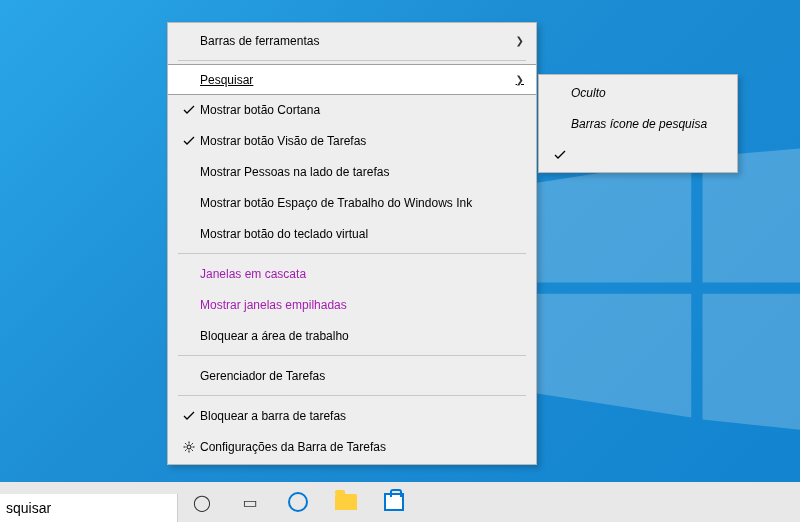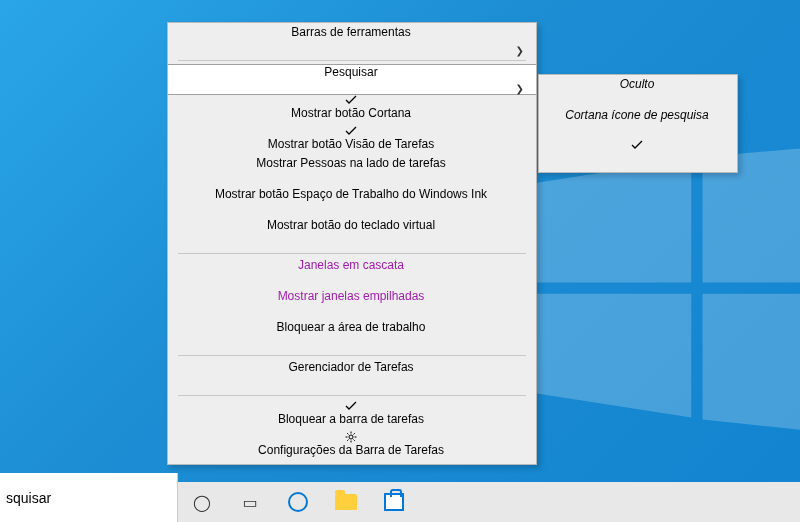--- a/index.html
+++ b/index.html
@@ -1,35 +1,35 @@
 <!DOCTYPE html>
 <html><head>
 <meta charset="utf-8">
 <style>
 * { margin:0; padding:0; box-sizing:border-box; }
 body { font-family:"Segoe UI", Arial, sans-serif; font-size:12px; width:800px; height:522px; overflow:hidden; position:relative; background:linear-gradient(135deg,#2aa5e8 0%,#1d8ed4 40%,#1283cf 100%); color:#000; }
 .logo { position:absolute; right:-110px; top:140px; opacity:0.55; }
 .logo svg { width:400px; height:300px; }
 .taskbar { position:absolute; left:0; right:0; bottom:0; height:40px; background:#e8e8e8; display:flex; align-items:center; }
-.searchbox { position:absolute; left:0; bottom:0; height:49px; width:178px; background:#fff; border-right:1px solid #ccc; display:flex; align-items:center; padding-left:6px; font-size:14px; color:#000; }
+.searchbox { position:absolute; left:0; bottom:0; height:28px; width:178px; background:#fff; border-right:1px solid #ccc; display:flex; align-items:center; padding-left:6px; font-size:14px; color:#000; }
 .taskicons { position:absolute; left:178px; bottom:0; height:40px; display:flex; align-items:center; gap:0; }
 .taskicons .tbtn { width:48px; height:40px; display:flex; align-items:center; justify-content:center; }
 .tbtn .glyph { font-size:16px; color:#333; }
 .tbtn.edge .e { width:20px; height:20px; border:2px solid #0078d7; border-radius:50%; display:block; }
 .tbtn.folder .f { width:22px; height:16px; background:#ffcf3d; border-radius:2px 2px 0 0; position:relative; }
 .tbtn.folder .f::before { content:""; position:absolute; top:-4px; left:0; width:10px; height:4px; background:#ffcf3d; border-radius:2px 2px 0 0; }
 .tbtn.store .s { width:20px; height:18px; background:#fff; border:2px solid #0078d7; position:relative; }
 .tbtn.store .s::before { content:""; position:absolute; top:-6px; left:4px; width:8px; height:6px; border:2px solid #0078d7; border-bottom:none; border-radius:3px 3px 0 0; }
 .menu { position:absolute; background:#eeeeee; border:1px solid #b8b8b8; box-shadow:3px 3px 6px rgba(0,0,0,0.2); padding:2px 0; }
 .menu.primary { left:167px; top:22px; width:370px; }
 .menu.secondary { left:538px; top:74px; width:200px;font-style:italic; }
-.mitem { display:flex; align-items:center; height:31px; padding:0 12px 0 10px; position:relative;flex-direction:column; }
+.mitem { display:flex; align-items:center; height:31px; padding:0 12px 0 10px; position:relative; }
 .mitem .iconcell { width:22px; display:flex; align-items:center; justify-content:center; flex-shrink:0; }
 .mitem .label { flex:1; white-space:nowrap; overflow:hidden; text-overflow:ellipsis; }
-.mitem.highlight { background:#fff; border-top:1px solid #a0a0a0; border-bottom:1px solid #a0a0a0; margin-top:-1px; margin-bottom:-1px; }
+.mitem.highlight { background:#fff; border-top:1px solid #a0a0a0; border-bottom:1px solid #a0a0a0; margin-top:-1px; margin-bottom:-1px;text-decoration:underline; }
 .mitem .chev { margin-left:auto; font-size:10px; color:#333; }
 .mitem.disabled .label { color:#a21caf; }
 .sep { height:1px; background:#c8c8c8; margin:4px 10px; }
 .check svg, .gear svg { width:12px; height:12px; display:block; }
 </style>
 </head>
 <body>
 
 <div class="logo">
 <svg viewBox="0 0 100 80">
@@ -170,21 +170,21 @@
 
 </div>
 
 <div class="menu secondary">
   <div class="mitem">
     <span class="iconcell"></span>
     <span class="label">Oculto</span>
   </div>
   <div class="mitem">
     <span class="iconcell"></span>
-    <span class="label">Cortana ícone de pesquisa</span>
+    <span class="label">Barras ícone de pesquisa</span>
   </div>
   <div class="mitem">
     <span class="iconcell check">
         <svg viewBox="0 0 12 12">
           <polyline points="1,6 4,9 11,2" fill="none" stroke="#000" stroke-width="1.3"></polyline>
         </svg>
       </span>
   </div>
 </div>
 

